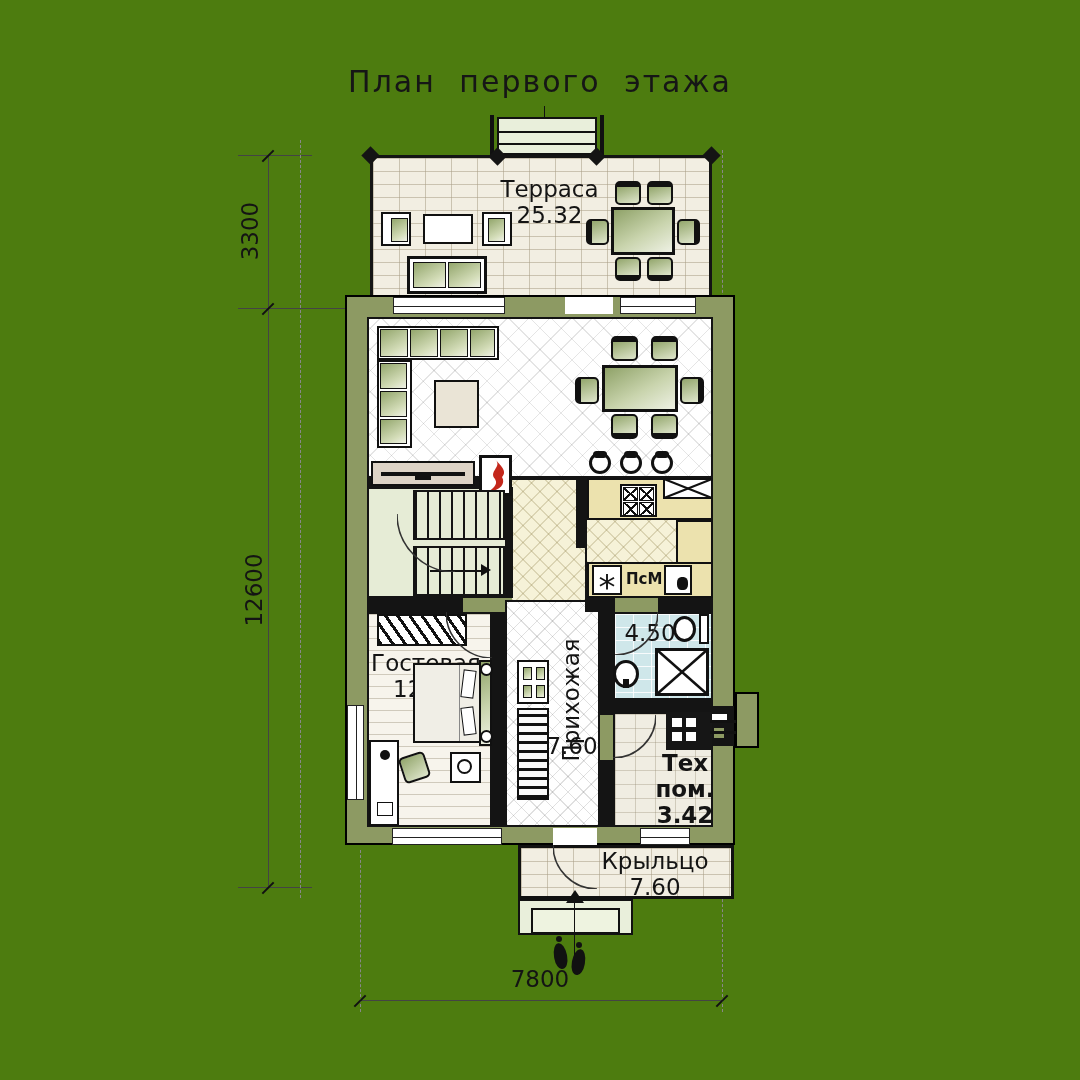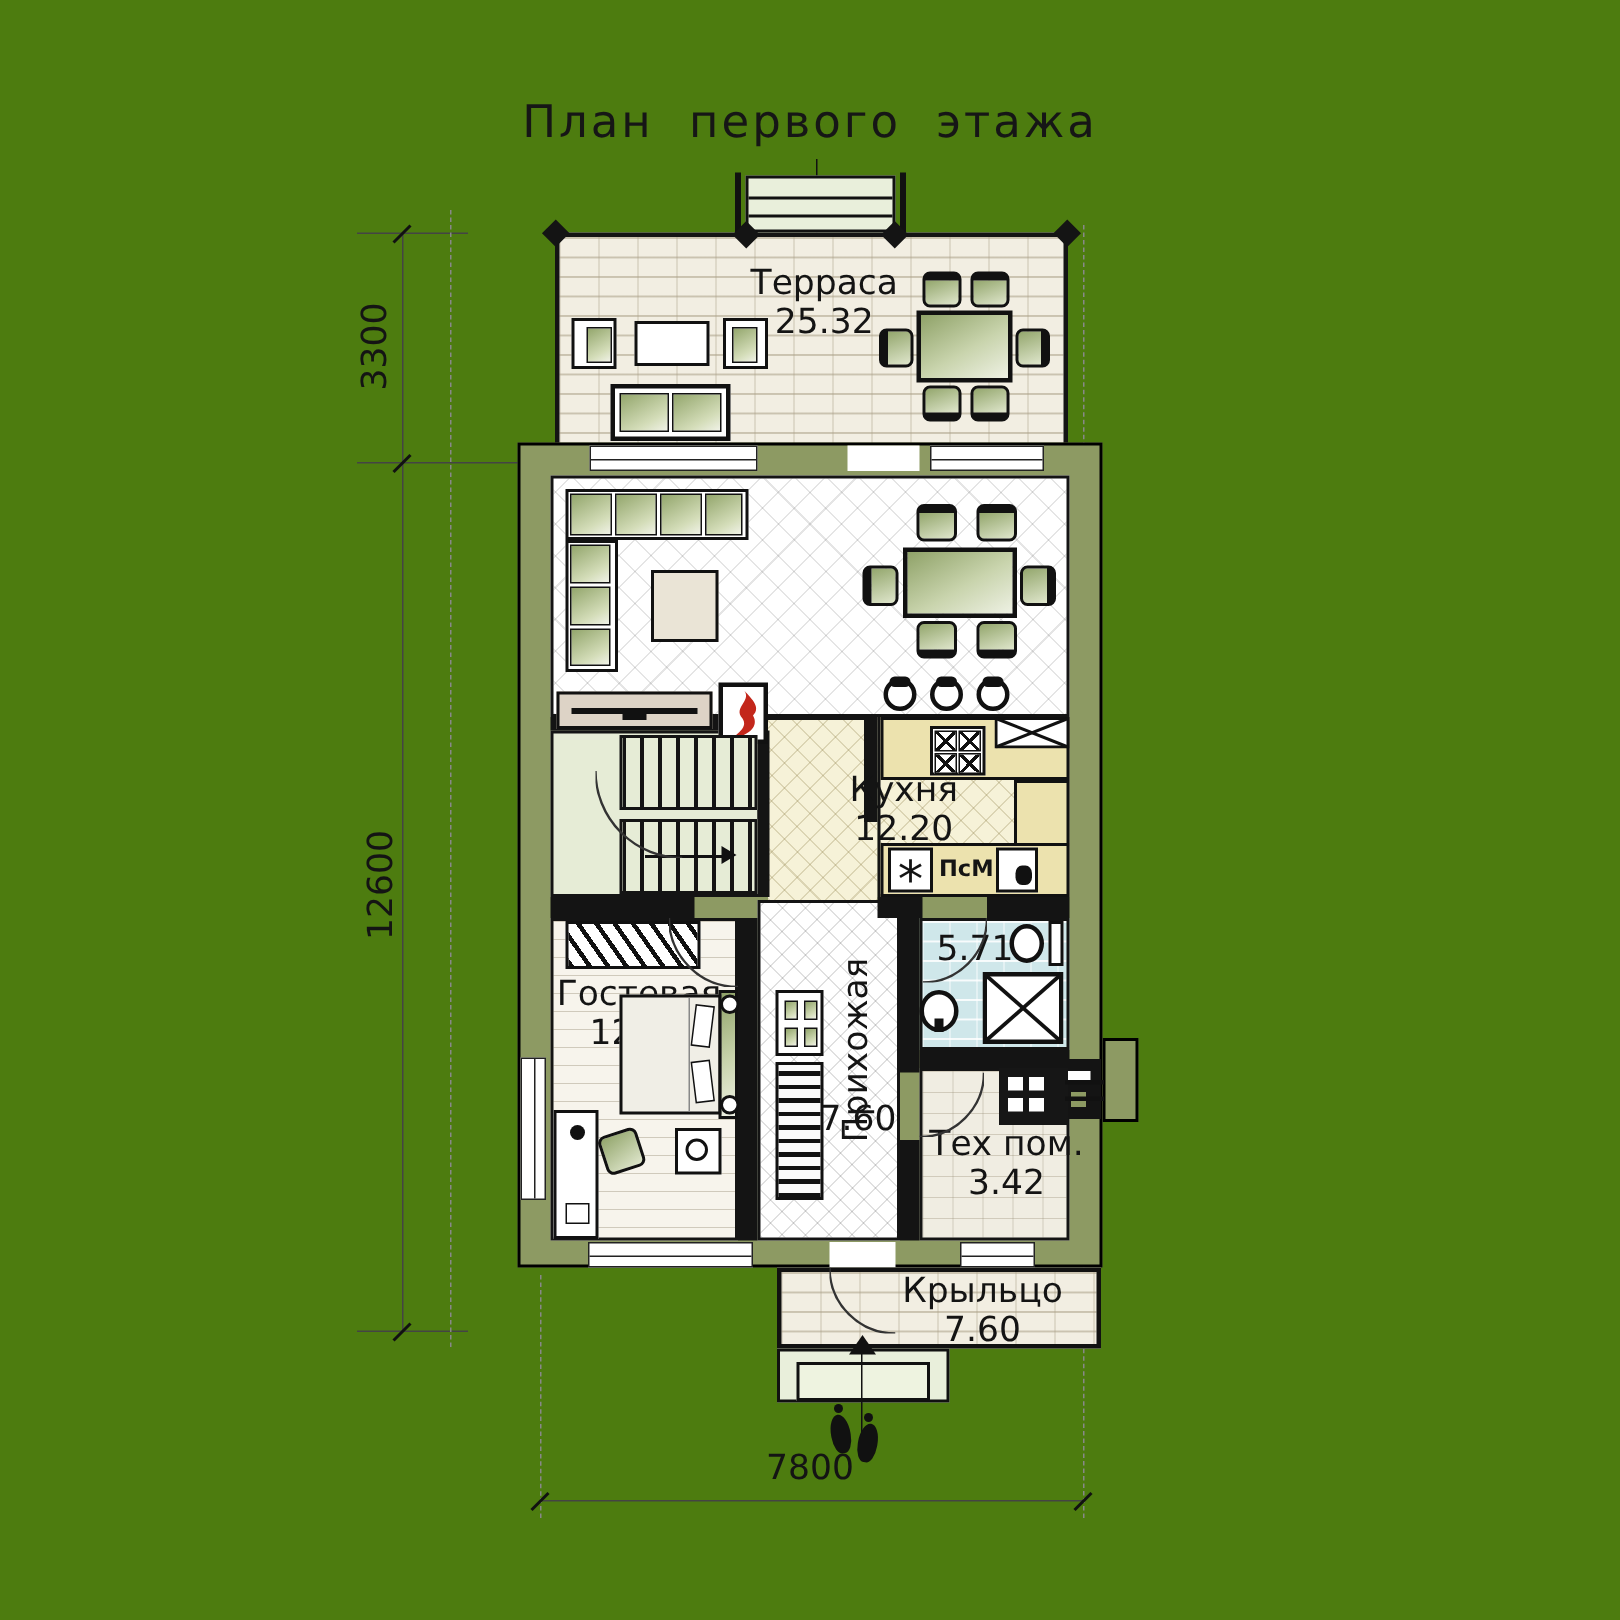--- a/index.html
+++ b/index.html
@@ -240,24 +240,20 @@
         <rect x="1" y="1" width="48" height="19" fill="#fff" stroke="#111" stroke-width="2"></rect>
         <line x1="1" y1="1" x2="49" y2="20" stroke="#111" stroke-width="2"></line>
         <line x1="49" y1="1" x2="1" y2="20" stroke="#111" stroke-width="2"></line>
       </svg>
   </div>
   <div class="abs" style="left:592px;top:565px;width:30px;height:30px;background:#fff;border:2px solid #111;text-align:center;font-size:34px;line-height:40px;">*</div>
   <div class="abs small" style="left:626px;top:570px;width:36px;">ПсМ</div>
   <div class="abs" style="left:664px;top:565px;width:28px;height:30px;background:#fff;border:2px solid #111;">
     <div class="abs" style="right:2px;bottom:3px;width:11px;height:13px;background:#111;border-radius:40%;"></div>
   </div>
-  <div class="abs rlabel" style="left:545px;top:514px;width:115px;">
-    <span>Кухня</span><br>
-    <span>12.20</span>
-  </div>
 
   <div class="abs treads" style="left:413px;top:490px;width:92px;height:50px;"></div>
   <div class="abs treads" style="left:413px;top:546px;width:92px;height:50px;"></div>
   <div class="abs" style="left:430px;top:570px;width:52px;border-top:2px solid #111;"></div>
   <div class="abs" style="left:481px;top:564px;width:0;height:0;border-top:6px solid transparent;border-bottom:6px solid transparent;border-left:10px solid #111;"></div>
   <div class="abs" style="left:397px;top:514px;">
     <svg width="58" height="58">
         <path d="M0 0 A58 58 0 0 0 58 58" fill="none" stroke="#333" stroke-width="1.6"></path>
       </svg>
   </div>
@@ -292,21 +288,21 @@
   <div class="abs fitem" style="left:517px;top:660px;width:32px;height:44px;">
     <div class="abs cush" style="left:4px;top:5px;width:9px;height:13px;"></div>
     <div class="abs cush" style="left:17px;top:5px;width:9px;height:13px;"></div>
     <div class="abs cush" style="left:4px;top:23px;width:9px;height:13px;"></div>
     <div class="abs cush" style="left:17px;top:23px;width:9px;height:13px;"></div>
   </div>
   <div class="abs radiator" style="left:517px;top:708px;width:32px;height:92px;"></div>
   <div class="abs rlabel vert" style="left:497px;top:686px;width:150px;height:28px;">Прихожая</div>
   <div class="abs rlabel" style="left:542px;top:733px;width:60px;">7.60</div>
 
-  <div class="abs rlabel" style="left:613px;top:620px;width:74px;">5.71</div>
+  <div class="abs rlabel" style="left:613px;top:620px;width:74px;">4.50</div>
   <div class="abs" style="left:673px;top:616px;width:23px;height:26px;border:3px solid #111;border-radius:50%;background:#fff;"></div>
   <div class="abs" style="left:699px;top:614px;width:10px;height:30px;background:#fff;border:2px solid #111;"></div>
   <div class="abs" style="left:655px;top:648px;">
     <svg width="54" height="48">
         <rect x="1.5" y="1.5" width="51" height="45" fill="#fff" stroke="#111" stroke-width="3"></rect>
         <line x1="1.5" y1="1.5" x2="52.5" y2="46.5" stroke="#111" stroke-width="2.5"></line>
         <line x1="52.5" y1="1.5" x2="1.5" y2="46.5" stroke="#111" stroke-width="2.5"></line>
       </svg>
   </div>
   <div class="abs" style="left:613px;top:660px;width:26px;height:28px;border:3px solid #111;border-radius:50%;background:#fff;">
@@ -319,21 +315,21 @@
   </div>
 
   <div class="abs" style="left:666px;top:712px;width:46px;height:38px;background:#161616;">
     <div class="abs" style="left:6px;top:6px;width:10px;height:9px;background:#fff;"></div>
     <div class="abs" style="left:20px;top:6px;width:10px;height:9px;background:#fff;"></div>
     <div class="abs" style="left:6px;top:20px;width:10px;height:9px;background:#fff;"></div>
     <div class="abs" style="left:20px;top:20px;width:10px;height:9px;background:#fff;"></div>
   </div>
   <div class="abs" style="left:710px;top:720px;width:26px;height:3px;background:#111;"></div>
   <div class="abs" style="left:710px;top:731px;width:26px;height:3px;background:#111;"></div>
-  <div class="abs rlabel" style="left:617px;top:750px;width:108px;">
+  <div class="abs rlabel" style="left:631px;top:750px;width:108px;font-weight:bold;">
     <span>Тех пом.</span><br>
     <span>3.42</span>
   </div>
   <div class="abs" style="left:613px;top:715px;">
     <svg width="43" height="43">
         <path d="M0 43 A43 43 0 0 0 43 0" fill="none" stroke="#333" stroke-width="1.6"></path>
       </svg>
   </div>
 
   <div class="abs brick" style="left:518px;top:845px;width:216px;height:54px;border:3px solid #111;"></div>

